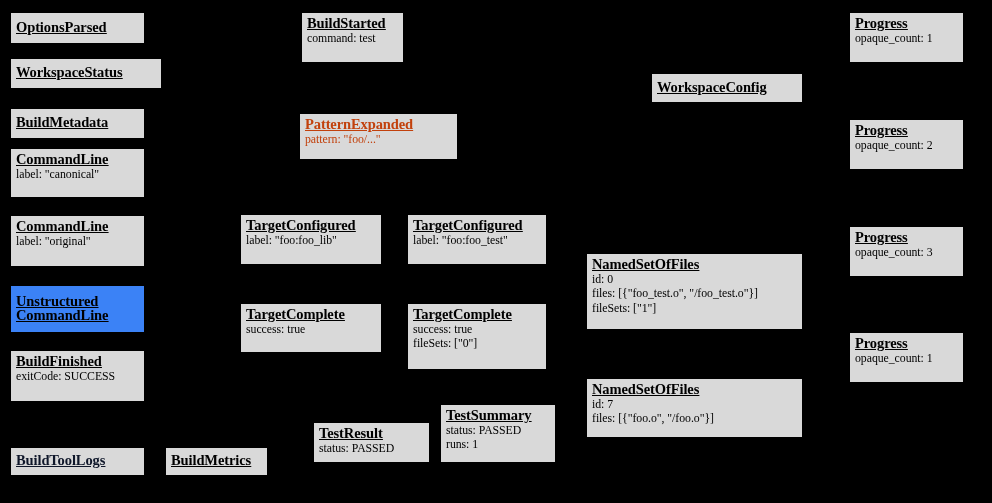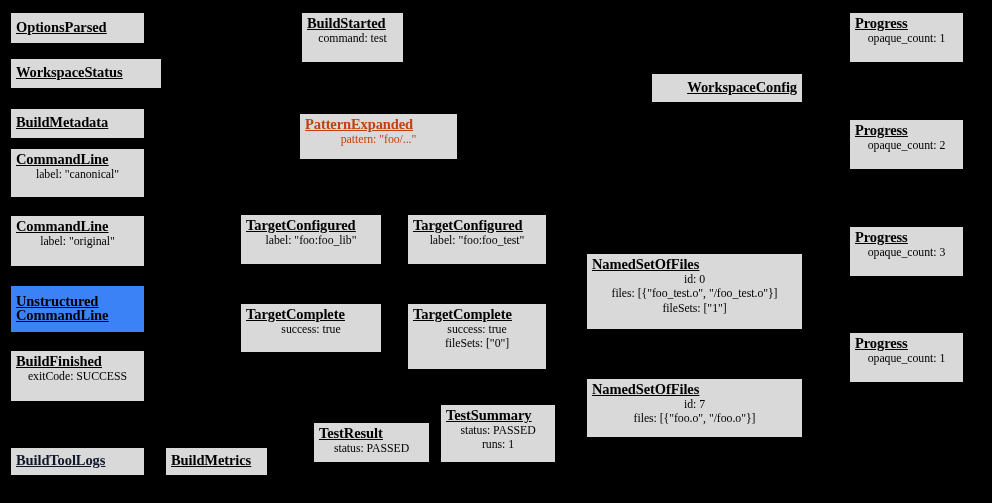--- a/index.html
+++ b/index.html
@@ -39,21 +39,20 @@
     white-space: pre;
   }
   .node-field {
     font-size: 11.8px;
     font-weight: normal;
     text-decoration: none;
     display: block;
     white-space: pre;
     letter-spacing: -0.05px;
     margin-top: 2.5px;
-    text-align: center;
   }
   .title-only {
     display: flex;
     align-items: center;
   }
 </style>
 </head>
 <body>
 
 <div id="canvas" style="width: 992px; height: 503px; background: rgb(0, 0, 0);">
@@ -114,21 +113,21 @@
     </div>
     <div class="node" style="left: 313px; top: 422px; width: 117px; height: 41px; background: rgb(217, 217, 217); border-color: rgb(0, 0, 0); color: rgb(0, 0, 0);">
       <span class="node-title"><span class="node-title-line">TestResult</span></span>
       <span class="node-field">status: PASSED</span>
     </div>
     <div class="node" style="left: 440px; top: 404px; width: 116px; height: 59px; background: rgb(217, 217, 217); border-color: rgb(0, 0, 0); color: rgb(0, 0, 0);">
       <span class="node-title"><span class="node-title-line">TestSummary</span></span>
       <span class="node-field">status: PASSED</span>
       <span class="node-field">runs: 1</span>
     </div>
-    <div class="node title-only" style="left: 651px; top: 73px; width: 152px; height: 30px; background: rgb(217, 217, 217); border-color: rgb(0, 0, 0); color: rgb(0, 0, 0); justify-content: flex-end;">
+    <div class="node title-only" style="left: 651px; top: 73px; width: 152px; height: 30px; background: rgb(217, 217, 217); border-color: rgb(0, 0, 0); color: rgb(0, 0, 0);">
       <span class="node-title"><span class="node-title-line">WorkspaceConfig</span></span>
     </div>
     <div class="node" style="left: 586px; top: 253px; width: 217px; height: 77px; background: rgb(217, 217, 217); border-color: rgb(0, 0, 0); color: rgb(0, 0, 0);">
       <span class="node-title"><span class="node-title-line">NamedSetOfFiles</span></span>
       <span class="node-field">id: 0</span>
       <span class="node-field">files: [{"foo_test.o", "/foo_test.o"}]</span>
       <span class="node-field">fileSets: ["1"]</span>
     </div>
     <div class="node" style="left: 586px; top: 378px; width: 217px; height: 60px; background: rgb(217, 217, 217); border-color: rgb(0, 0, 0); color: rgb(0, 0, 0);">
       <span class="node-title"><span class="node-title-line">NamedSetOfFiles</span></span>

